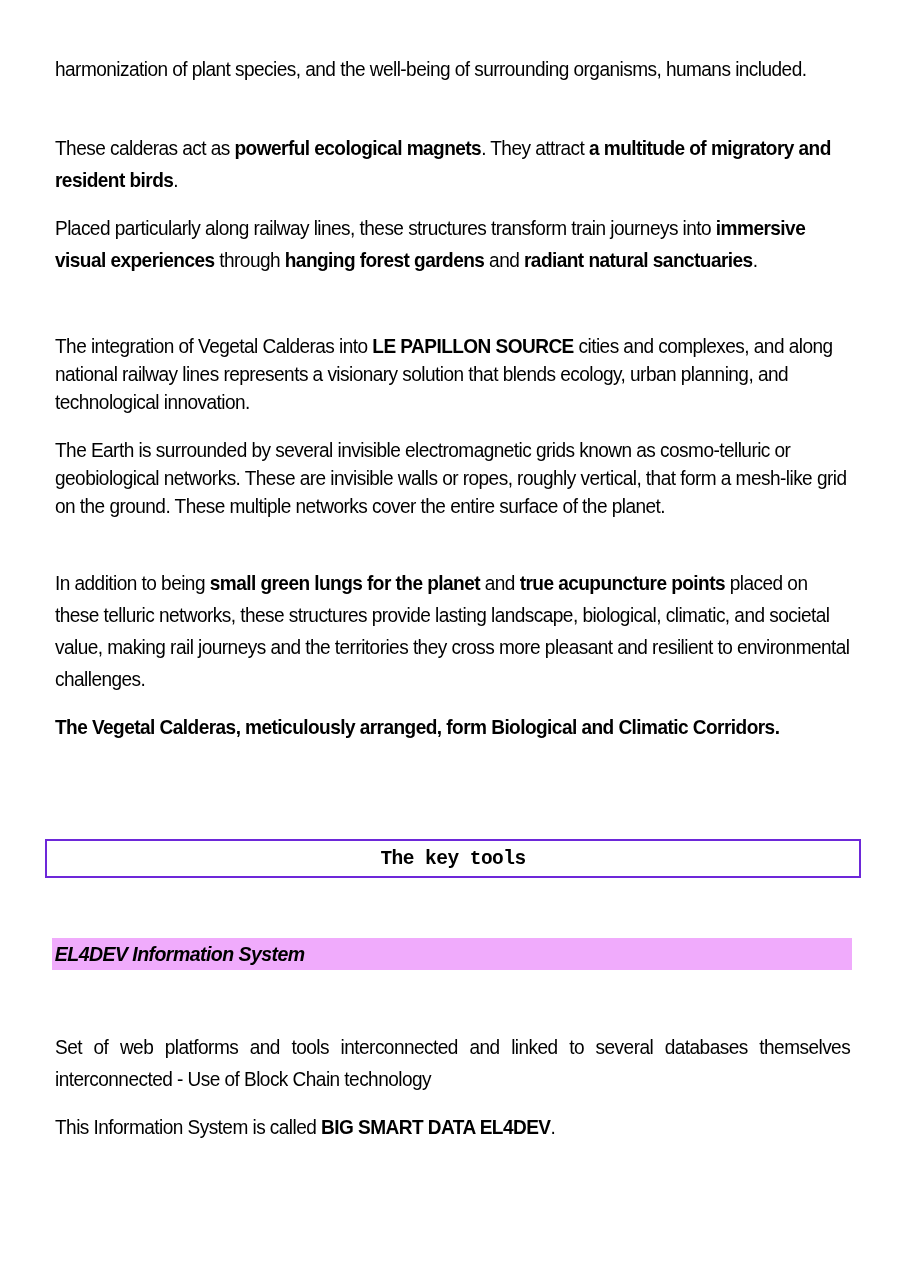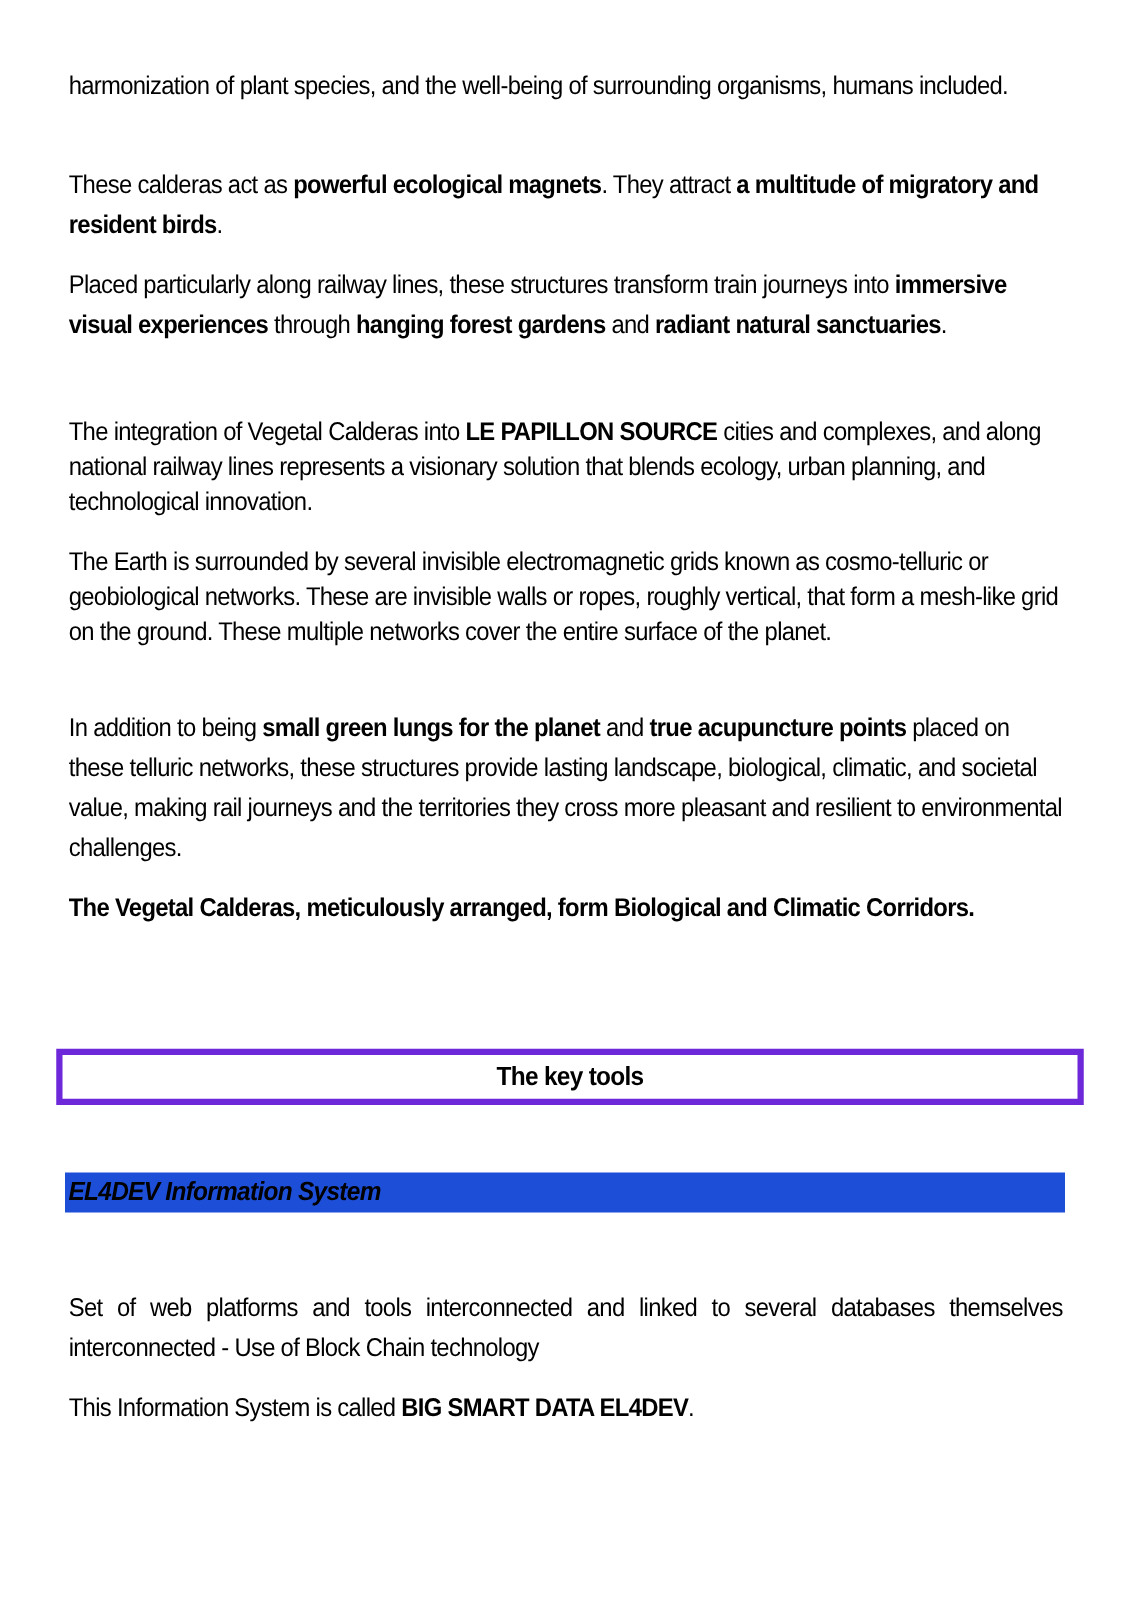--- a/index.html
+++ b/index.html
@@ -5,25 +5,25 @@
   html, body { margin:0; padding:0; background:#ffffff; }
   body { width:905px; height:1280px; position:relative; overflow:hidden;
          font-family:"Liberation Sans", sans-serif; color:#000; }
   .p { position:absolute; left:55px; width:795px; font-size:20.5px; letter-spacing:-0.6px;
        transform:scaleX(0.93); transform-origin:left top; width:855px; }
   .lh32 { line-height:32px; }
   .lh28 { line-height:28px; }
   .just { text-align:justify; text-align-last:left; }
   b { font-weight:bold; }
   .keybox { position:absolute; left:45px; top:839px; width:812px; height:35px;
-            border:5px solid #6d28d9; box-sizing:content-box; }
+            border:2px solid #6d28d9; box-sizing:content-box;font-family:Liberation Mono, monospace; }
   .keybox span { display:block; text-align:center; line-height:35px; font-size:21px;
                  font-weight:bold; letter-spacing:-0.6px; transform:scaleX(0.93); }
   .greenbar { position:absolute; left:52px; top:938px; width:800px; height:32px;
-              background:#1d4ed8; }
+              background:#f0abfc; }
   .greenbar span { display:block; padding-left:3px; line-height:32px; font-size:21px;
                    font-weight:bold; font-style:italic; letter-spacing:-0.6px;
                    transform:scaleX(0.93); transform-origin:left center; }
 </style>
 </head>
 <body>
 
 <div>
 
   <p class="p lh32" style="top:53px;margin:0;">

